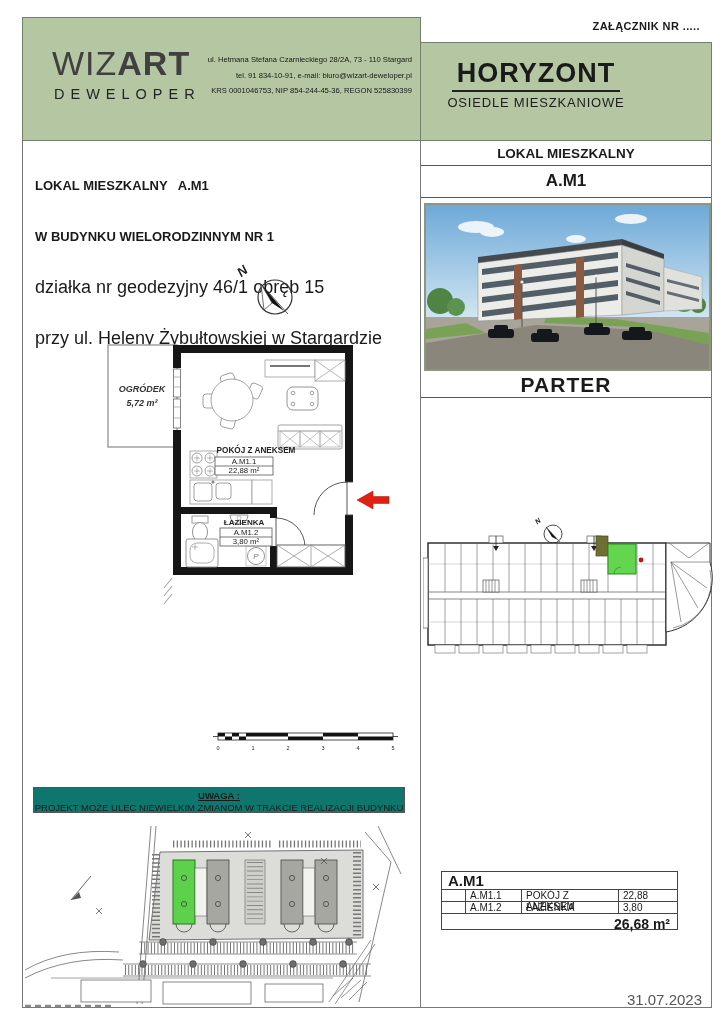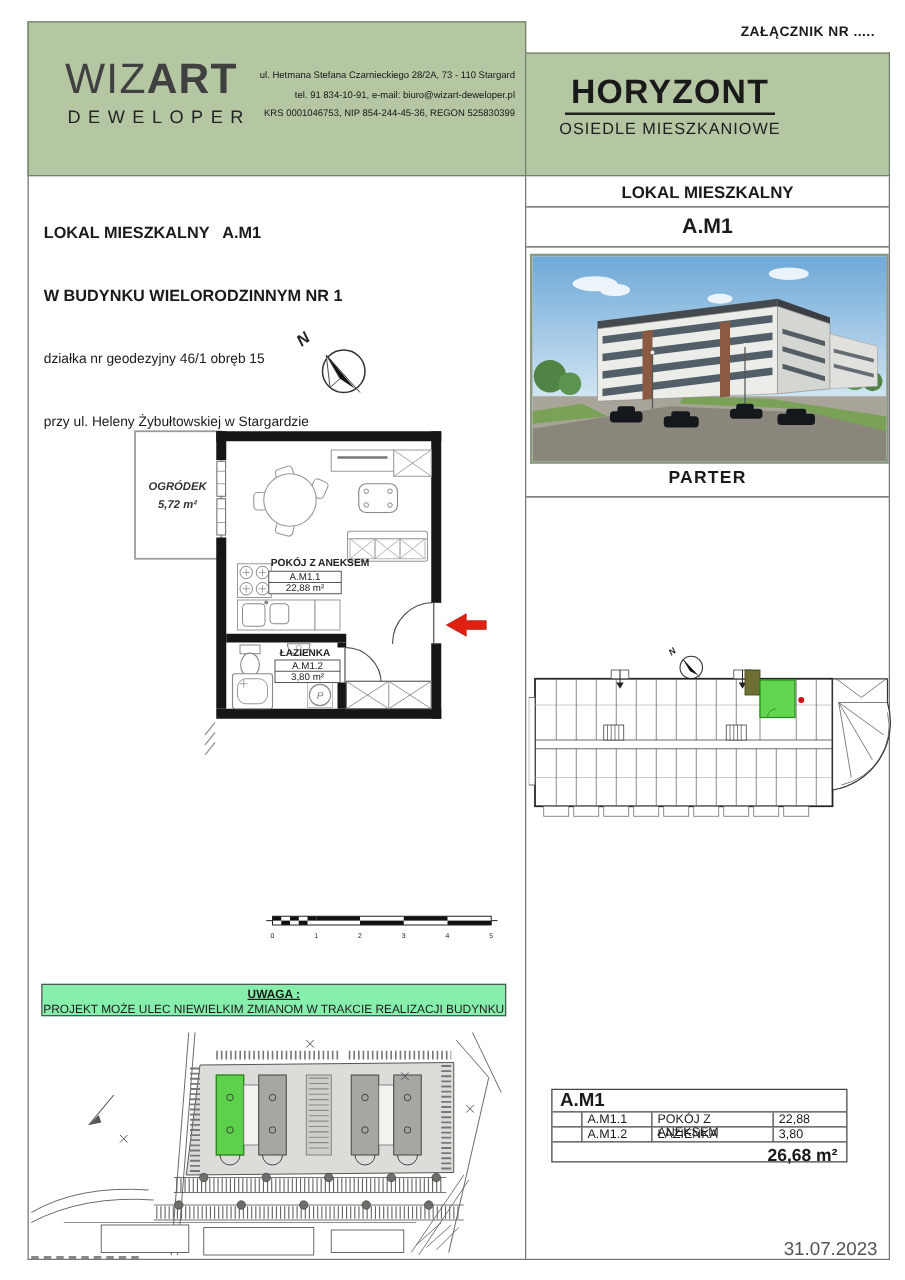--- a/index.html
+++ b/index.html
@@ -12,28 +12,28 @@
   .logo .thin{font-weight:400;}
   .logo .bold{font-weight:700;}
   .logo-sub{font-size:14.5px;letter-spacing:6px;color:#242424;}
   .contact{font-size:7.6px;line-height:15.5px;text-align:right;color:#161616;white-space:nowrap;}
   .attach{font-size:11px;font-weight:700;text-align:right;letter-spacing:.4px;}
   .estate{text-align:center;}
   .estate .name{display:inline-block;font-size:27px;font-weight:700;letter-spacing:1px;border-bottom:2.5px solid #222;padding:0 5px 1px 5px;}
   .estate .sub{font-size:13px;letter-spacing:.8px;margin-top:3px;color:#1d1d1d;}
   .ltitle{line-height:17px;white-space:pre;}
   .ltitle .b{font-weight:700;font-size:13px;}
-  .ltitle .r{font-weight:400;font-size:11px;}
+  .ltitle .r{font-weight:400;font-size:18px;}
   .rcell{left:421px;width:290px;text-align:center;box-sizing:border-box;}
   .cell-line{left:421px;width:290px;height:1px;background:#555;}
   .unit-type{font-size:13.5px;font-weight:700;}
   .unit-id{font-size:17px;font-weight:700;}
-  .floor{font-size:14px;font-weight:700;letter-spacing:1px;}
+  .floor{font-size:21px;font-weight:700;letter-spacing:1px;}
   .photo-frame{border:2px solid #8a997e;box-sizing:content-box;background:#cfe2f0;}
-  .notebox{border:1px solid #555;box-sizing:border-box;text-align:center;background:#86efac;padding-top:2px;}
+  .notebox{border:1px solid #555;box-sizing:border-box;text-align:center;background:#0f766e;padding-top:2px;}
   .notebox .t{font-size:9.5px;font-weight:700;text-decoration:underline;}
   .notebox .x{font-size:9.5px;margin-top:1px;}
   .sumtable{border:1.5px solid #444;box-sizing:border-box;background:#fff;font-size:10px;}
   .sumtable .title{font-size:15px;font-weight:700;padding:1px 0 1px 6px;border-bottom:1px solid #444;height:15px;line-height:15px;}
   .srow{display:flex;border-bottom:1px solid #444;height:11px;line-height:11px;}
   .srow .c0{width:23px;border-right:1px solid #444;}
   .srow .c1{width:56px;border-right:1px solid #444;padding-left:4px;box-sizing:border-box;}
   .srow .c2{width:97px;border-right:1px solid #444;padding-left:4px;box-sizing:border-box;}
   .srow .c3{flex:1;padding-left:4px;}
   .total{text-align:right;font-weight:700;font-size:14px;padding:2px 7px 0 0;}

